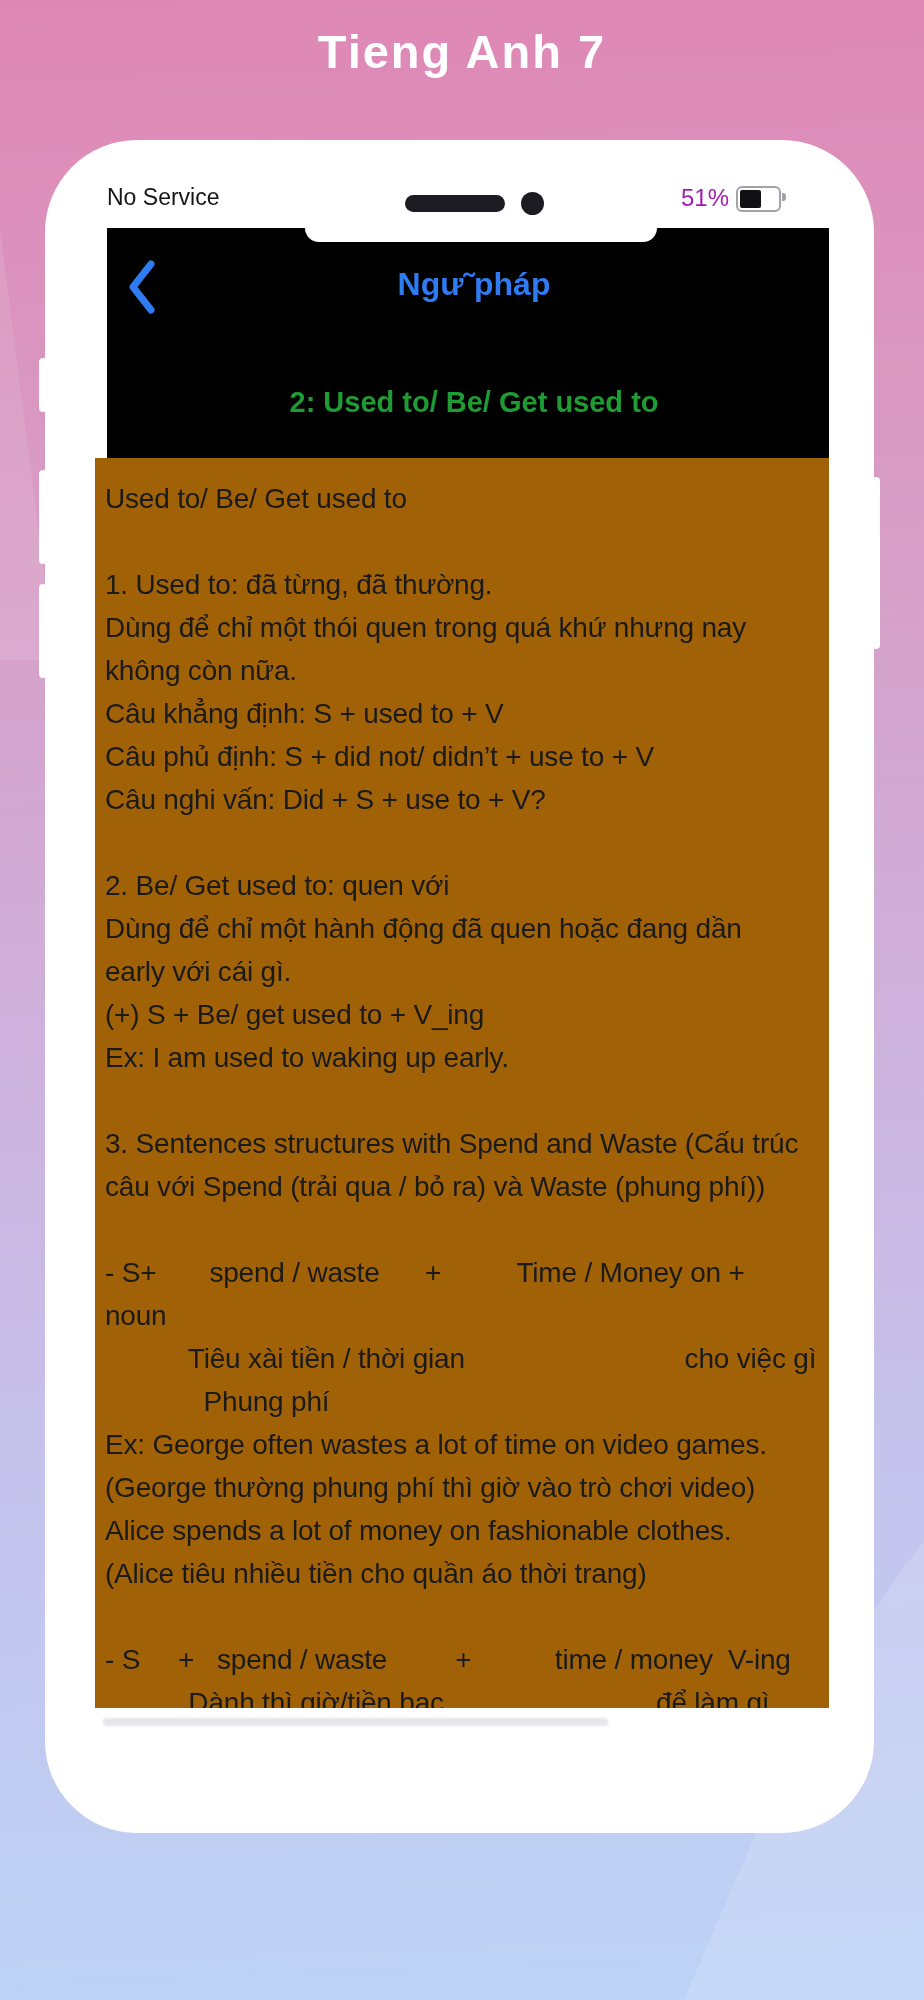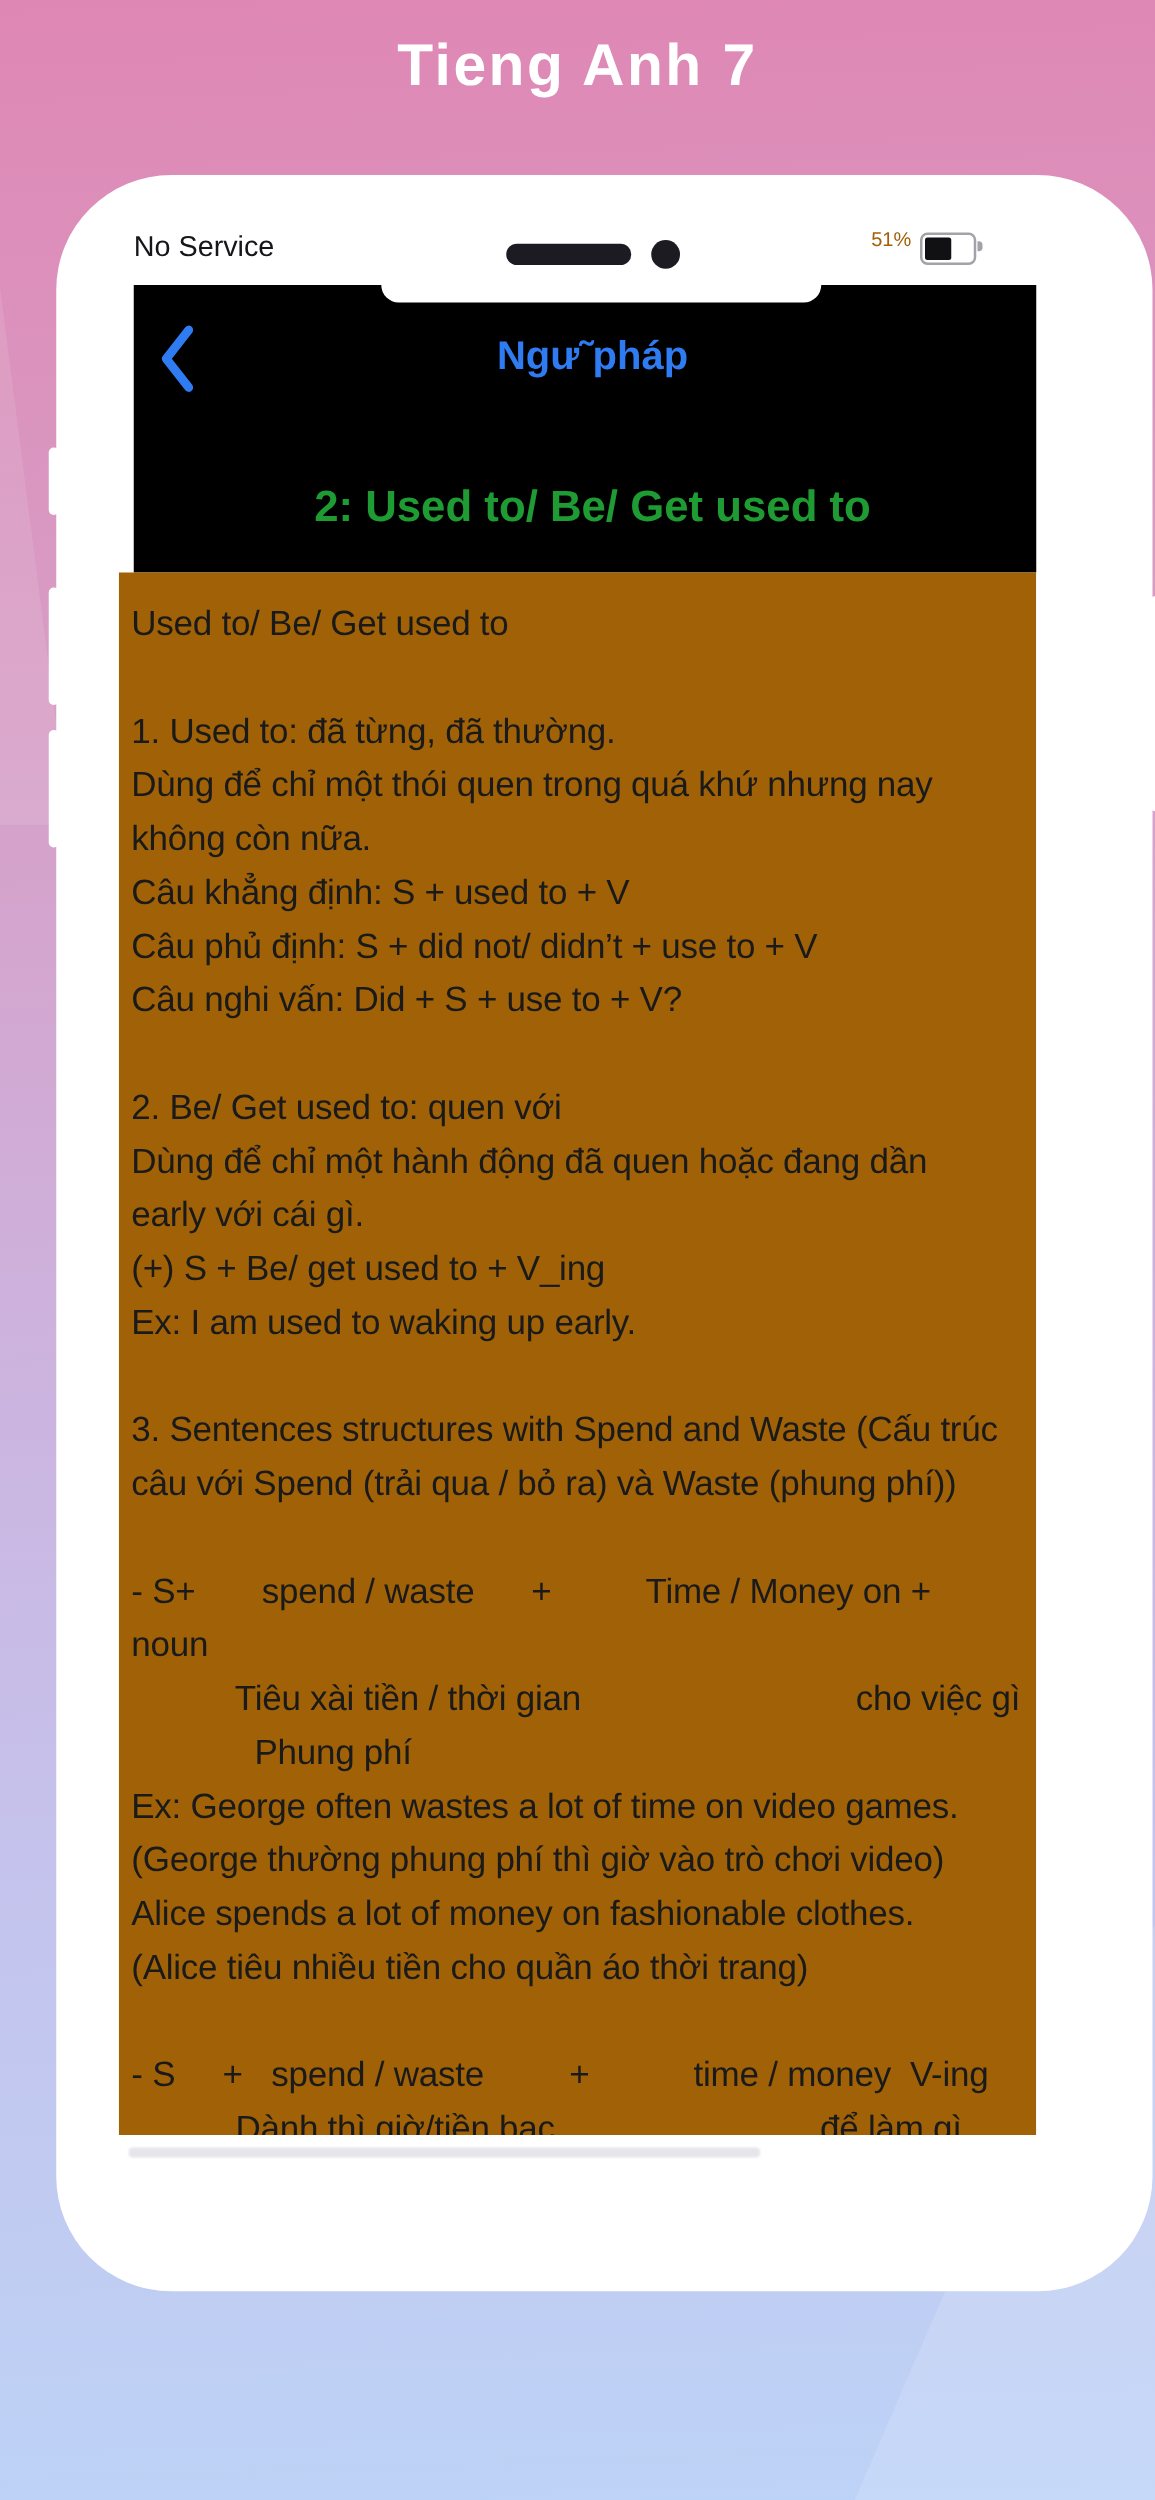--- a/index.html
+++ b/index.html
@@ -14,48 +14,48 @@
   .facet.b{background:rgba(255,255,255,0.14);clip-path:polygon(89% 84%,100% 77%,100% 100%,74% 100%);}
 
   .app-title{
     position:absolute;top:24px;left:0;width:100%;text-align:center;
     color:#ffffff;font-size:47px;font-weight:700;letter-spacing:2px;
   }
 
   
   .phone{
     position:absolute;left:45px;top:140px;width:829px;height:1693px;
-    background:#ffffff;border-radius:92px;padding-left:48px;
+    background:#ffffff;border-radius:92px;
   }
   .side-btn{position:absolute;background:#ffffff;}
   .side-btn.mute{left:-6px;top:218px;width:8px;height:54px;border-radius:4px;}
   .side-btn.vol-up{left:-6px;top:330px;width:8px;height:94px;border-radius:4px;}
   .side-btn.vol-down{left:-6px;top:444px;width:8px;height:94px;border-radius:4px;}
   .side-btn.power{right:-6px;top:337px;width:8px;height:172px;border-radius:4px;}
 
   .screen{position:absolute;left:50px;top:0;width:734px;height:1693px;overflow:hidden;}
 
   
   .statusbar{position:absolute;left:0;top:40px;width:100%;height:40px;}
   .carrier{position:absolute;left:12px;top:4px;font-size:23px;color:#15151a;}
   .notch-pill{position:absolute;left:310px;top:15px;width:100px;height:17px;border-radius:9px;background:#1b1b21;}
   .notch-dot{position:absolute;left:426px;top:12px;width:23px;height:23px;border-radius:50%;background:#1b1b21;}
-  .batt-pct{position:absolute;right:100px;top:4px;font-size:16px;color:#a16207;}
+  .batt-pct{position:absolute;right:100px;top:4px;font-size:24px;color:#a21caf;}
   .battery{position:absolute;right:48px;top:6px;width:41px;height:22px;border:2px solid #a2a2a8;border-radius:6px;}
   .battery .fill{position:absolute;left:2px;top:2px;bottom:2px;width:51%;background:#111114;border-radius:2px;}
   .battery .nub{position:absolute;right:-7px;top:5px;width:4px;height:8px;background:#a2a2a8;border-radius:0 3px 3px 0;}
 
   
   .navzone{position:absolute;left:12px;top:88px;width:734px;height:230px;background:#000000;}
   .notch-tab{position:absolute;left:198px;top:0;width:352px;height:14px;background:#ffffff;border-radius:0 0 15px 15px;}
   .back-btn{position:absolute;left:12px;top:30px;width:46px;height:58px;background:none;border:none;cursor:pointer;padding:0;}
   .nav-title{position:absolute;left:0;top:38px;width:100%;text-align:center;
     color:#2e7bf2;font-size:32px;font-weight:bold;}
   .lesson-heading{position:absolute;left:0;top:158px;width:100%;text-align:center;
-    color:#1e9b32;font-size:35px;font-weight:bold;}
+    color:#1e9b32;font-size:29px;font-weight:bold;}
 
   
   .lesson-body{
     position:absolute;left:0;top:318px;width:734px;height:1250px;overflow:hidden;
     background:#a16207;padding-top:19px;box-sizing:border-box;
   }
   .body-line{
     white-space:pre;color:#1a1a1a;font-size:28px;line-height:43px;height:43px;
     padding-left:10px;letter-spacing:-0.2px;
   }

